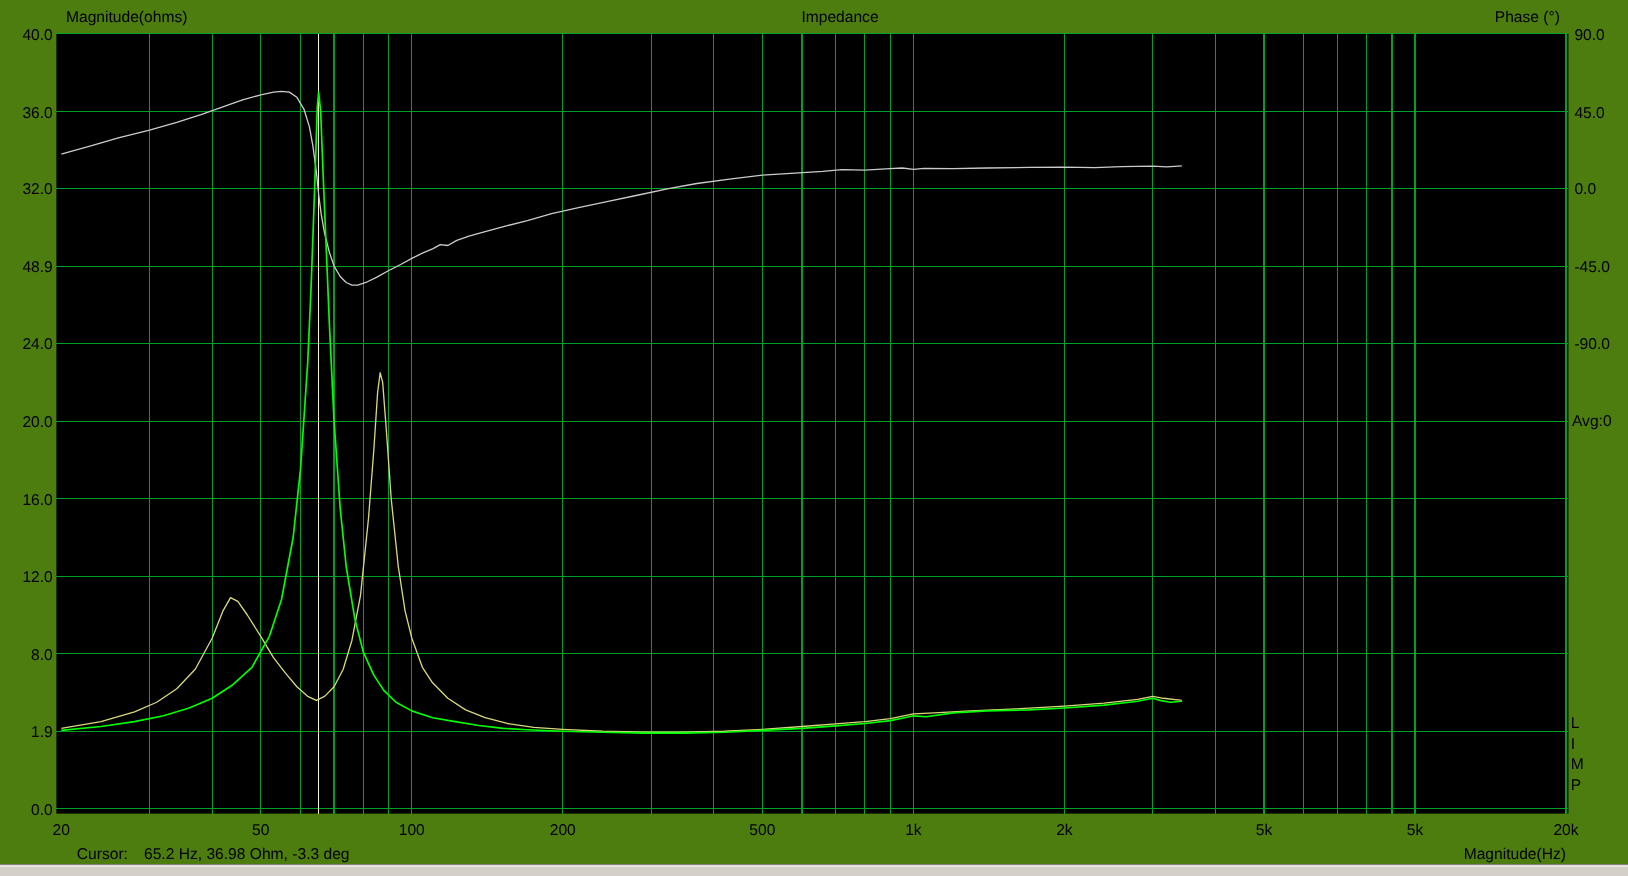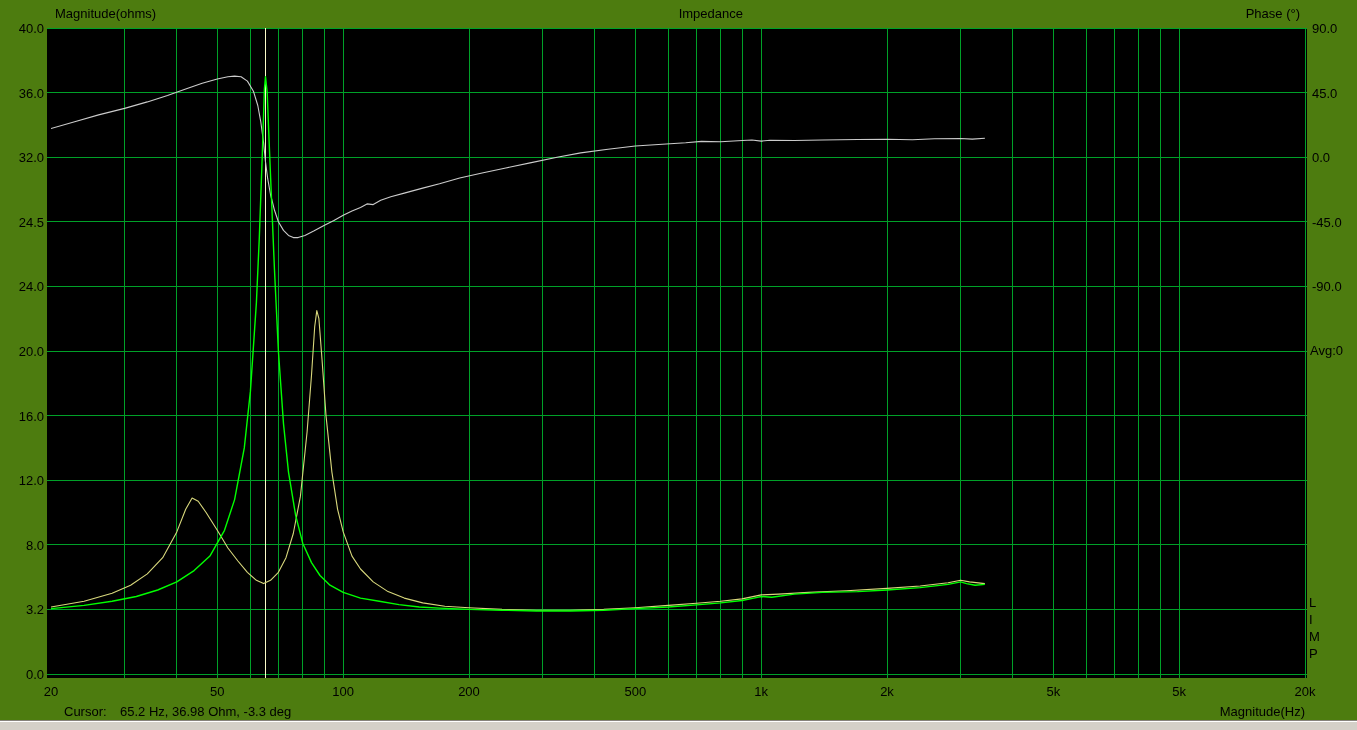--- a/index.html
+++ b/index.html
@@ -122,34 +122,34 @@
       <line x1="265.5" y1="28" x2="265.5" y2="678" stroke="#fafac8" stroke-width="1" shape-rendering="crispEdges"></line>
       <clipPath id="frame">
         <rect x="51" y="27" width="1254" height="648"></rect>
       </clipPath>
       <polyline points="51.0,607.0 84.1,601.3 112.1,593.3 130.6,585.2 147.3,573.9 162.7,557.7 176.8,531.9 185.7,509.3 192.1,498.0 198.2,501.2 206.1,512.5 217.3,530.3 227.9,548.0 237.9,561.0 247.4,572.3 256.4,580.3 263.6,583.6 270.5,580.3 278.4,572.3 286.0,557.7 293.3,533.5 300.4,496.4 307.1,431.8 311.5,375.2 314.7,326.8 316.8,310.6 318.9,318.7 322.0,359.1 326.0,415.6 331.9,472.1 337.6,509.3 343.2,531.9 352.0,556.1 360.5,569.0 373.2,581.9 388.0,591.6 404.3,598.1 422.7,602.9 444.8,606.2 469.0,607.8 502.1,609.4 536.5,610.2 570.6,610.2 603.7,609.4 635.3,607.8 668.4,605.4 696.4,603.3 720.7,601.3 742.0,598.9 761.2,594.9 778.5,594.1 808.8,592.4 846.5,590.8 887.0,588.4 920.1,586.0 948.1,582.8 960.6,580.3 969.5,581.9 984.9,583.6" fill="none" stroke="#d8d87c" stroke-width="1.1" stroke-linejoin="round" clip-path="url(#frame)"></polyline>
       <polyline points="51.0,128.5 76.4,121.3 98.6,114.9 124.6,108.4 147.3,101.9 167.5,95.5 185.7,89.0 202.2,83.3 217.3,79.0 227.9,76.8 234.6,76.1 241.1,76.8 247.4,81.1 253.4,91.2 257.8,105.5 260.7,121.3 263.6,142.8 265.5,161.9 267.7,178.7 270.5,194.5 274.5,210.3 278.4,221.8 283.5,230.4 288.5,235.4 293.3,237.6 298.1,237.6 304.9,235.4 313.7,231.1 324.0,225.4 333.9,220.4 343.2,215.3 352.0,211.0 360.5,207.4 367.0,203.9 373.2,204.6 380.7,200.3 390.8,196.7 404.3,193.1 422.7,188.1 439.5,183.8 459.7,178.0 482.1,173.0 505.8,168.0 530.1,162.9 557.1,157.2 580.7,152.9 608.0,149.3 635.3,146.0 662.3,144.3 685.7,142.8 701.5,141.4 720.7,141.7 738.0,140.7 751.9,140.0 761.2,141.1 770.0,140.3 794.3,140.5 822.3,140.0 857.5,139.5 887.0,139.3 912.4,139.7 934.6,138.8 960.6,138.5 972.3,139.1 984.9,138.3" fill="none" stroke="#cbcbcb" stroke-width="1.1" stroke-linejoin="round" clip-path="url(#frame)"></polyline>
       <polyline points="51.0,608.6 84.1,605.4 112.1,601.3 136.3,596.5 157.7,590.0 176.8,581.9 194.1,570.6 209.9,556.1 224.5,530.3 234.6,499.6 244.3,447.9 250.4,391.4 256.4,302.6 259.3,237.9 262.2,157.2 264.4,89.4 265.5,76.8 267.2,92.6 269.1,141.1 271.8,205.7 274.5,270.3 278.4,351.0 283.5,423.7 288.5,472.1 295.7,515.7 302.7,543.2 311.5,562.6 320.0,575.5 330.0,585.2 343.2,592.4 360.5,598.1 379.3,601.3 399.0,604.6 419.2,607.0 439.5,608.1 469.0,609.4 502.1,610.2 536.5,611.0 570.6,611.0 603.7,610.2 635.3,608.6 668.4,607.0 696.4,604.9 720.7,602.9 742.0,600.5 753.8,598.1 761.2,596.5 771.7,597.3 794.3,594.1 822.3,592.4 857.5,591.6 887.0,590.0 920.1,587.6 948.1,584.4 960.6,581.9 966.6,583.6 975.1,585.2 984.9,584.4" fill="none" stroke="#00ff00" stroke-width="1.4" stroke-linejoin="round" clip-path="url(#frame)"></polyline>
     </svg>
 
   <div class="lbl" style="left:55px; top:6px;">Magnitude(ohms)</div>
-  <div class="lbl title-center" style="left:543px; top:6px; width:200px;text-align:right;">Impedance</div>
+  <div class="lbl title-center" style="left:600px; top:6px; width:200px;">Impedance</div>
   <div class="lbl right-align" style="left:1160px; top:6px; width:140px;">Phase (°)</div>
 
   <div id="tick-layer">
       <div class="tick-lbl tick-left" style="top: 21px;">40.0</div>
       <div class="tick-lbl tick-left" style="top: 85.6px;">36.0</div>
       <div class="tick-lbl tick-left" style="top: 150.2px;">32.0</div>
-      <div class="tick-lbl tick-left" style="top: 214.8px;">24.5</div>
+      <div class="tick-lbl tick-left" style="top: 214.8px;">48.9</div>
       <div class="tick-lbl tick-left" style="top: 279.4px;">24.0</div>
       <div class="tick-lbl tick-left" style="top: 344px;">20.0</div>
       <div class="tick-lbl tick-left" style="top: 408.6px;">16.0</div>
       <div class="tick-lbl tick-left" style="top: 473.2px;">12.0</div>
       <div class="tick-lbl tick-left" style="top: 537.8px;">8.0</div>
-      <div class="tick-lbl tick-left" style="top: 602.4px;">3.2</div>
+      <div class="tick-lbl tick-left" style="top: 602.4px;">1.9</div>
       <div class="tick-lbl tick-left" style="top: 667px;">0.0</div>
       <div class="tick-lbl tick-right" style="top: 21px;">90.0</div>
       <div class="tick-lbl tick-right" style="top: 85.6px;">45.0</div>
       <div class="tick-lbl tick-right" style="top: 150.2px;">0.0</div>
       <div class="tick-lbl tick-right" style="top: 214.8px;">-45.0</div>
       <div class="tick-lbl tick-right" style="top: 279.4px;">-90.0</div>
       <div class="tick-lbl tick-x" style="left: 21px;">20</div>
       <div class="tick-lbl tick-x" style="left: 187.339px;">50</div>
       <div class="tick-lbl tick-x" style="left: 313.169px;">100</div>
       <div class="tick-lbl tick-x" style="left: 439px; text-align: center;">200</div>

